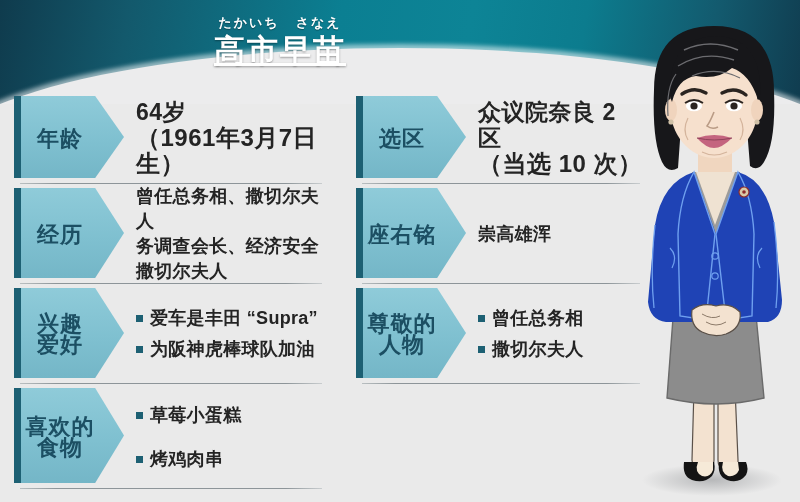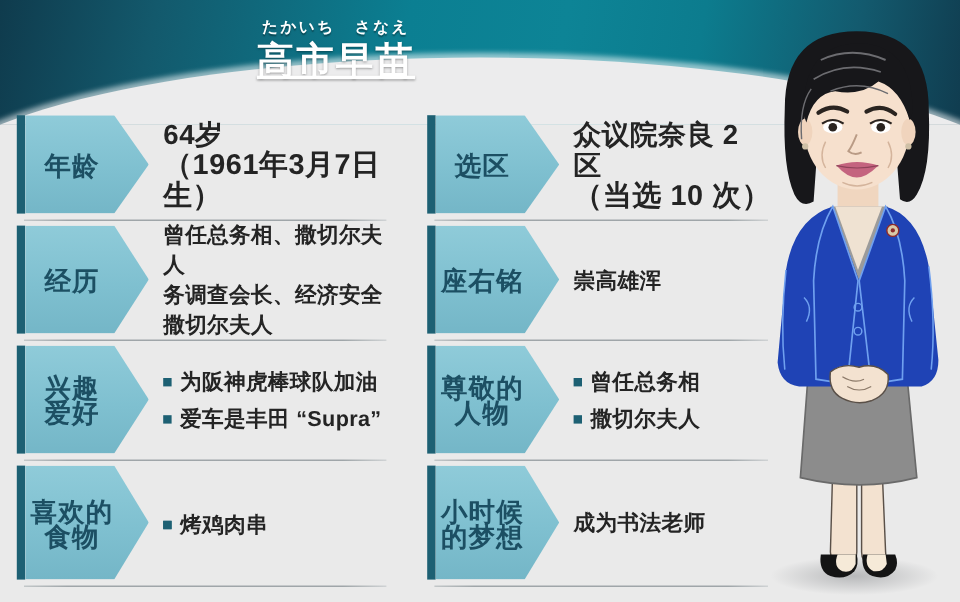--- a/index.html
+++ b/index.html
@@ -161,41 +161,41 @@
           <div class="chev">
             <div class="chev-bar"></div>
             <div class="chev-body"></div>
             <div class="chev-label">
               <div>兴趣</div>
               <div>爱好</div>
             </div>
           </div>
           <div class="val">
             <ul class="bullet-list">
+              <li><span class="bullet"></span><span>爱车是丰田 “Supra”</span></li>
               <li><span class="bullet"></span><span>为阪神虎棒球队加油</span></li>
-              <li><span class="bullet"></span><span>爱车是丰田 “Supra”</span></li>
             </ul>
           </div>
         </div>
         <div class="divider edge-fade"></div>
       </div>
 
       <div class="row r4">
         <div class="row-inner">
           <div class="chev">
             <div class="chev-bar"></div>
             <div class="chev-body"></div>
             <div class="chev-label">
               <div>喜欢的</div>
               <div>食物</div>
             </div>
           </div>
           <div class="val">
             <ul class="bullet-list spaced">
-              <li><span class="bullet"></span></li>
+              <li><span class="bullet"></span><span>草莓小蛋糕</span></li>
               <li><span class="bullet"></span><span>烤鸡肉串</span></li>
             </ul>
           </div>
         </div>
         <div class="divider edge-fade"></div>
       </div>
     </div>
 
     <div class="col col-right">
 
@@ -241,36 +241,20 @@
           <div class="val">
             <ul class="bullet-list">
               <li><span class="bullet"></span><span>曾任总务相</span></li>
               <li><span class="bullet"></span><span>撒切尔夫人</span></li>
             </ul>
           </div>
         </div>
         <div class="divider edge-fade"></div>
       </div>
 
-      <div class="row r4">
-        <div class="row-inner">
-          <div class="chev">
-            <div class="chev-bar"></div>
-            <div class="chev-body"></div>
-            <div class="chev-label">
-              <div>小时候</div>
-              <div>的梦想</div>
-            </div>
-          </div>
-          <div class="val">
-            <div class="val-para">成为书法老师</div>
-          </div>
-        </div>
-        <div class="divider edge-fade"></div>
-      </div>
     </div>
   </div>
 
   <div class="figure">
     <svg width="176" height="480" viewBox="0 0 176 480" xmlns="http://www.w3.org/2000/svg">
       <defs>
         <radialGradient id="shadow" cx="50%" cy="50%" r="50%">
           <stop offset="0%" stop-color="#8e9093" stop-opacity=".55"></stop>
           <stop offset="100%" stop-color="#8e9093" stop-opacity="0"></stop>
         </radialGradient>

